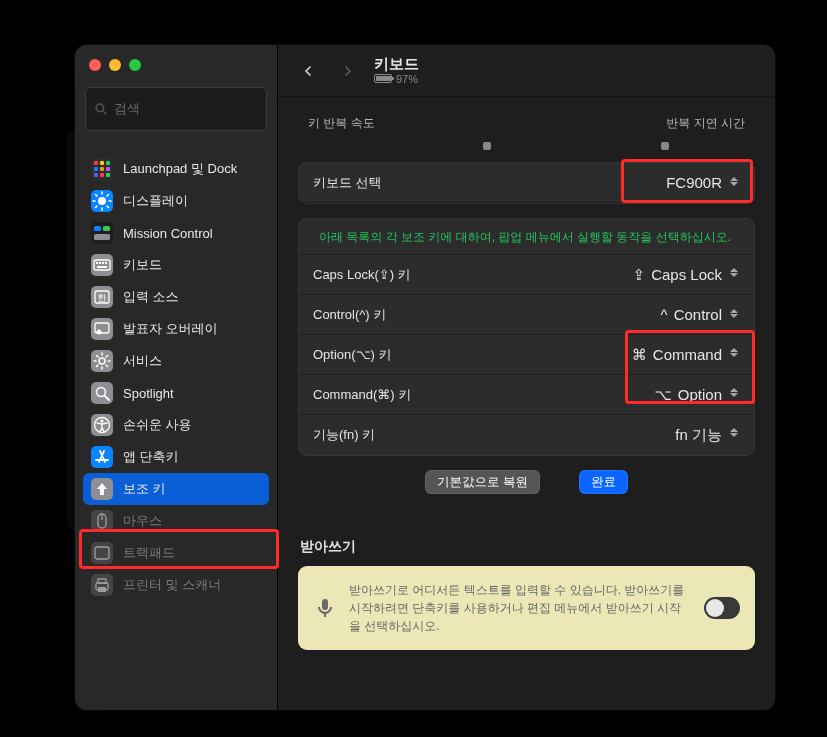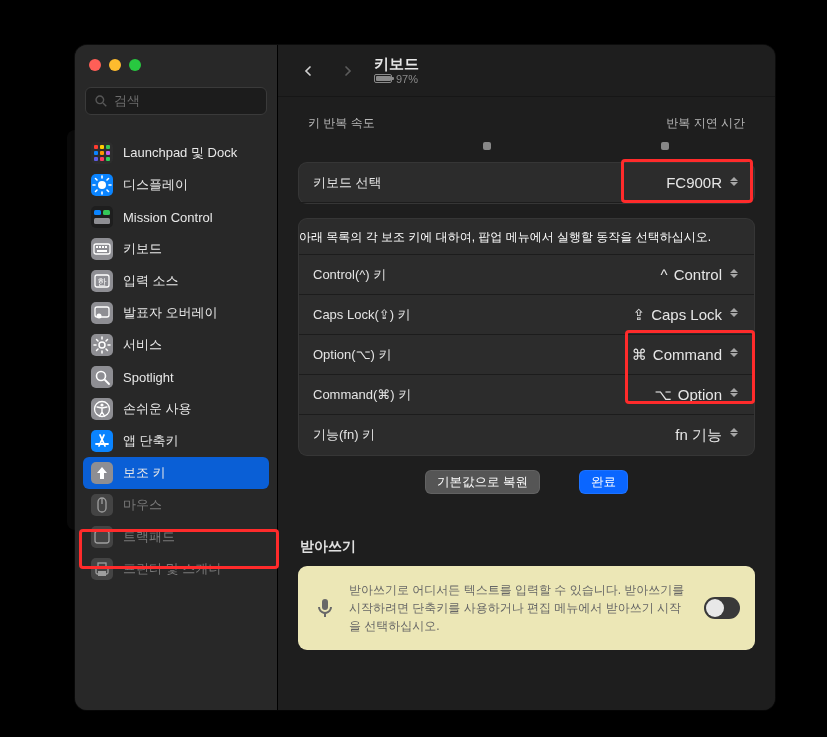--- a/index.html
+++ b/index.html
@@ -11,21 +11,21 @@
     
     .window { position: absolute; left: 75px; top: 45px; width: 700px; height: 665px; background: #1e1e1e; border-radius: 12px; display: flex; overflow: visible; box-shadow: 0 25px 60px rgba(0,0,0,0.9), 0 0 0 1px rgba(255,255,255,0.06); }
 
     .sidebar { width: 203px; background: #282828; border-right: 1px solid #000; display: flex; flex-direction: column; border-radius: 12px 0 0 12px; }
     .titlebar { height: 40px; display: flex; align-items: center; padding-left: 14px; gap: 8px; }
     .traffic { width: 12px; height: 12px; border-radius: 50%; }
     .traffic.close { background: #ff5f57; }
     .traffic.min { background: #febc2e; }
     .traffic.max { background: #28c840; }
 
-    .search { margin: 2px 10px 8px 10px; display: flex; align-items: center; background: #1c1c1c; border: 1px solid #3a3a3a; border-radius: 6px; height: 28px; padding: 0 8px; gap: 6px; }
+    .search { margin: 2px 10px 8px 10px; display: flex; align-items: center; background: #1c1c1c; border: 1px solid #3a3a3a; border-radius: 6px; height: 44px; padding: 0 8px; gap: 6px; }
     .search svg { opacity: 0.45; }
     .search-text { color: #6b6b6b; font-size: 13px; }
 
     .nav { flex: 1; overflow-y: auto; padding: 4px 8px 8px 8px; }
     .nav-inner { position: relative; margin-top: 10px; }
     .nav-item { display: flex; align-items: center; gap: 10px; height: 32px; padding: 0 8px; border-radius: 6px; cursor: default; position: relative; }
     .nav-item.selected { background: #0a5fd6; }
     .nav-icon { width: 22px; height: 22px; border-radius: 5px; display: flex; align-items: center; justify-content: center; font-size: 12px; flex-shrink: 0; }
     .nav-label { color: #e8e8e8; font-size: 13px; white-space: nowrap; }
     .nav-item.dim .nav-label { color: #7a7a7a; }
@@ -43,21 +43,21 @@
 
     .content { padding: 14px 20px 20px 20px; }
     .group-label-row { display: flex; justify-content: space-between; color: #b8b8b8; font-size: 12px; padding: 4px 10px 8px 10px; }
     .sliders-row { position: relative; height: 14px; margin-bottom: 8px; }
     .slider-knob { position: absolute; width: 8px; height: 8px; background: #888; border-radius: 2px; top: 2px; }
 
     .panel { background: #2c2c2c; border-radius: 9px; border: 1px solid rgba(255,255,255,0.05); }
     .panel-row { display: flex; align-items: center; justify-content: space-between; padding: 10px 14px; border-bottom: 1px solid #1c1c1c; min-height: 40px; position: relative; }
     .panel-row:last-child { border-bottom: none; }
     .row-label { color: #e4e4e4; font-size: 13px; }
-    .row-hint { color: #ffffff; font-size: 12px; line-height: 1.45; padding: 10px 14px 8px 0; border-bottom: 1px solid #1c1c1c; }
+    .row-hint { color: #22c55e; font-size: 12px; line-height: 1.45; padding: 10px 14px 8px 20px; border-bottom: 1px solid #1c1c1c; }
 
     .popup { display: flex; align-items: flex-start; gap: 6px; color: #e6e6e6; font-size: 15px; }
     .popup-arrows { width: 12px; height: 14px; position: relative; display: flex; flex-direction: column; justify-content: center; align-items: center; gap: 1px; opacity: 0.75; }
     .popup-arrows::before, .popup-arrows::after { content: ''; width: 0; height: 0; border-left: 4px solid transparent; border-right: 4px solid transparent; }
     .popup-arrows::before { border-bottom: 4px solid #cfcfcf; }
     .popup-arrows::after { border-top: 4px solid #cfcfcf; }
 
     .button-row { display: flex; justify-content: center; margin-top: 14px; gap: 39px; }
     .btn { height: 24px; padding: 0 12px; border-radius: 6px; font-size: 12.5px; display: flex; align-items: center; justify-content: center; color: #fff; background: #555; box-shadow: inset 0 0 0 1px rgba(255,255,255,0.08); }
     .btn.primary { background: #0a66ff; }
@@ -319,32 +319,32 @@
             <span class="popup-arrows"></span>
           </div>
         </div>
         <div class="overlay-box" style="left:322px; top:-4px; width:132px; height:44px;"></div>
       </div>
 
       <div class="panel" style="position:relative;">
         <div class="row-hint">아래 목록의 각 보조 키에 대하여, 팝업 메뉴에서 실행할 동작을 선택하십시오.</div>
         <div id="modRows">
             <div class="panel-row">
+              <span class="row-label">Caps Lock(⇪) 키</span>
+              <div class="popup">
+                <span>⇪</span> 
+                <span>Caps Lock</span>
+                <span class="popup-arrows"></span>
+              </div>
+            </div>
+            <div class="panel-row">
               <span class="row-label">Control(^) 키</span>
               <div class="popup">
                 <span>^</span> 
                 <span>Control</span>
-                <span class="popup-arrows"></span>
-              </div>
-            </div>
-            <div class="panel-row">
-              <span class="row-label">Caps Lock(⇪) 키</span>
-              <div class="popup">
-                <span>⇪</span> 
-                <span>Caps Lock</span>
                 <span class="popup-arrows"></span>
               </div>
             </div>
             <div class="panel-row">
               <span class="row-label">Option(⌥) 키</span>
               <div class="popup">
                 <span>⌘</span> 
                 <span>Command</span>
                 <span class="popup-arrows"></span>
               </div>

